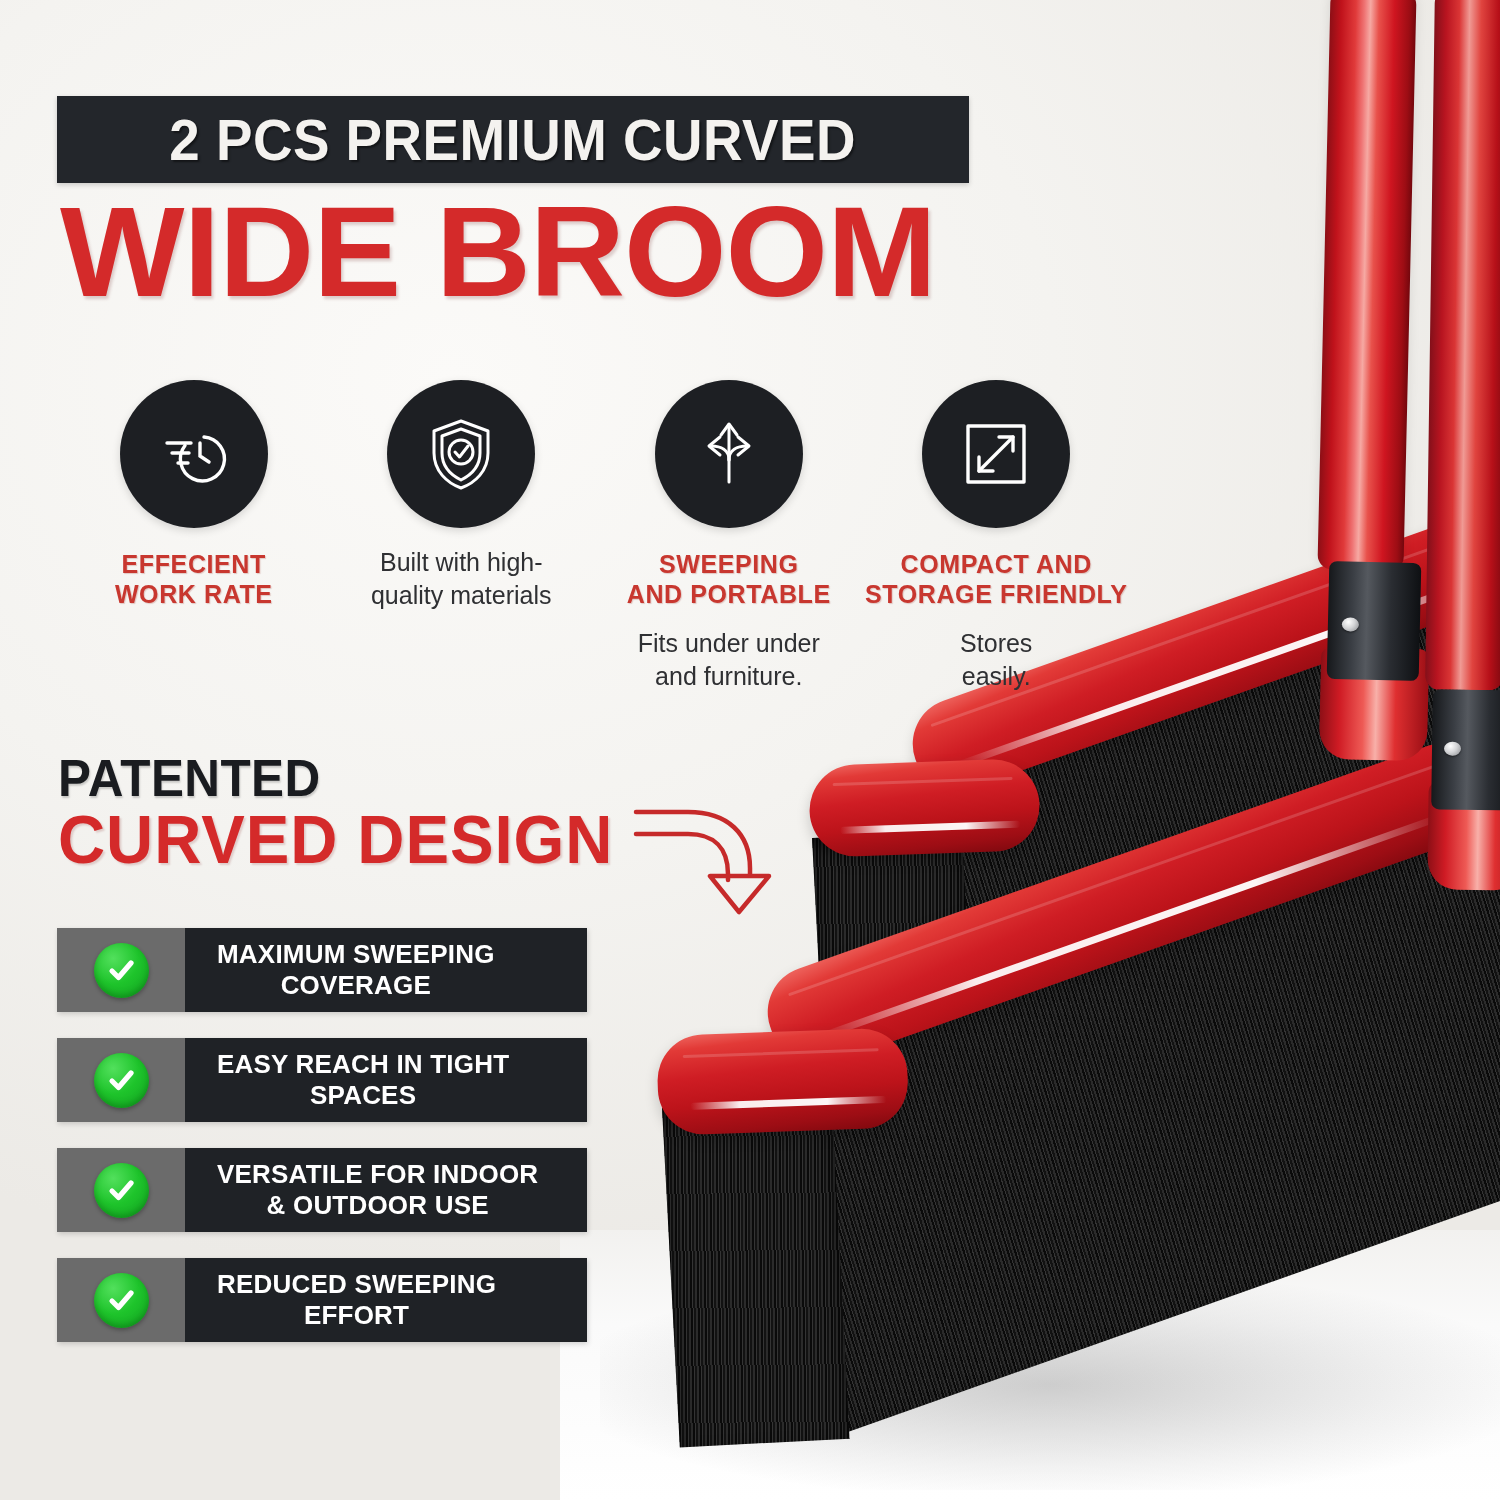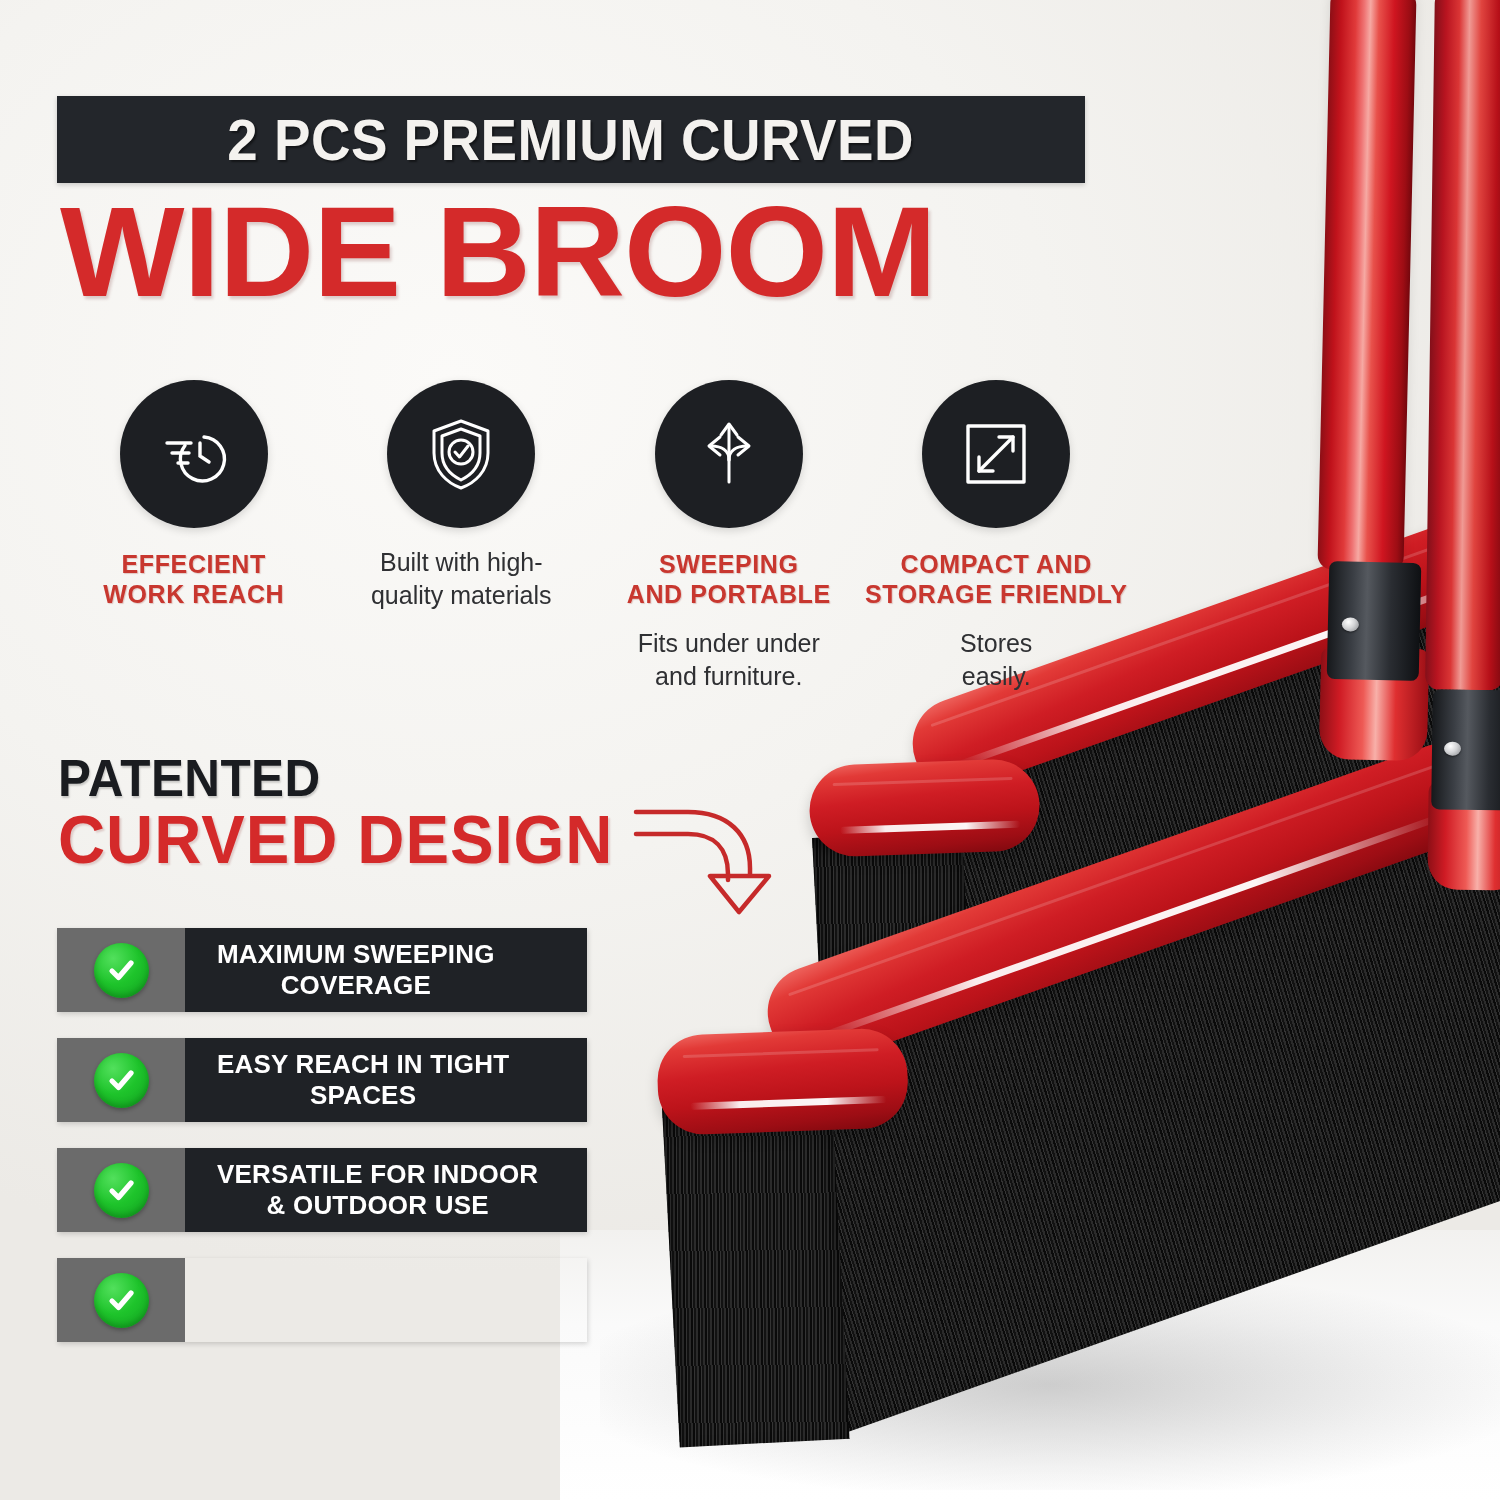--- a/index.html
+++ b/index.html
@@ -33,21 +33,21 @@
     width: 940px;
     height: 270px;
     background: linear-gradient(180deg, #f2f1ef 0%, #fafafa 35%, #ffffff 100%);
   }
 
   
   .banner {
     position: absolute;
     left: 57px;
     top: 96px;
-    width: 1028px;
+    width: 912px;
     height: 87px;
     background: #23262b;
     box-shadow: 0 2px 5px rgba(0,0,0,0.18);
     display: flex;
     align-items: center;
     justify-content: center;
   }
   .banner-text {
     color: #f4f2ef;
     font-size: 57px;
@@ -396,21 +396,21 @@
       <div class="feat-circle">
         <svg width="78" height="78" viewBox="0 0 78 78" fill="none" stroke="#ffffff" stroke-width="3.4" stroke-linecap="round">
           <path d="M49 22 A22 22 0 1 1 30 30.5"></path>
           <path d="M45 28 L45 41 L54 47"></path>
           <line x1="12" y1="28" x2="36" y2="28"></line>
           <line x1="17" y1="38" x2="34" y2="38"></line>
           <line x1="23" y1="48" x2="33" y2="48"></line>
         </svg>
       </div>
       <div class="feat-title">EFFECIENT
-WORK REACH</div>
+WORK RATE</div>
     </div>
 
     <div class="feature">
       <div class="feat-circle">
         <svg width="70" height="78" viewBox="0 0 70 78" fill="none" stroke="#ffffff" stroke-width="3" stroke-linecap="round" stroke-linejoin="round">
           <path d="M35 6 L62 16 V38 C62 56 49 68 35 73 C21 68 8 56 8 38 V16 Z"></path>
           <path d="M35 14 L54 21 V38 C54 51 45 60 35 65 C25 60 16 51 16 38 V21 Z"></path>
           <circle cx="35" cy="37" r="12"></circle>
           <path d="M29 37 L33.5 42 L42 31"></path>
         </svg>
@@ -507,17 +507,21 @@
     </div>
 
     <div class="check-row">
       <div class="check-left">
         <div class="check-badge">
           <svg width="34" height="34" viewBox="0 0 34 34" fill="none" stroke="#ffffff" stroke-width="5.2" stroke-linecap="round" stroke-linejoin="round">
             <path d="M8 18 L14.5 24.5 L27 10"></path>
           </svg>
         </div>
       </div>
+      <div class="check-right">
+        <span class="check-label">REDUCED SWEEPING
+EFFORT</span>
+      </div>
     </div>
 
   </div>
 
 </div>
 
 </body></html>

